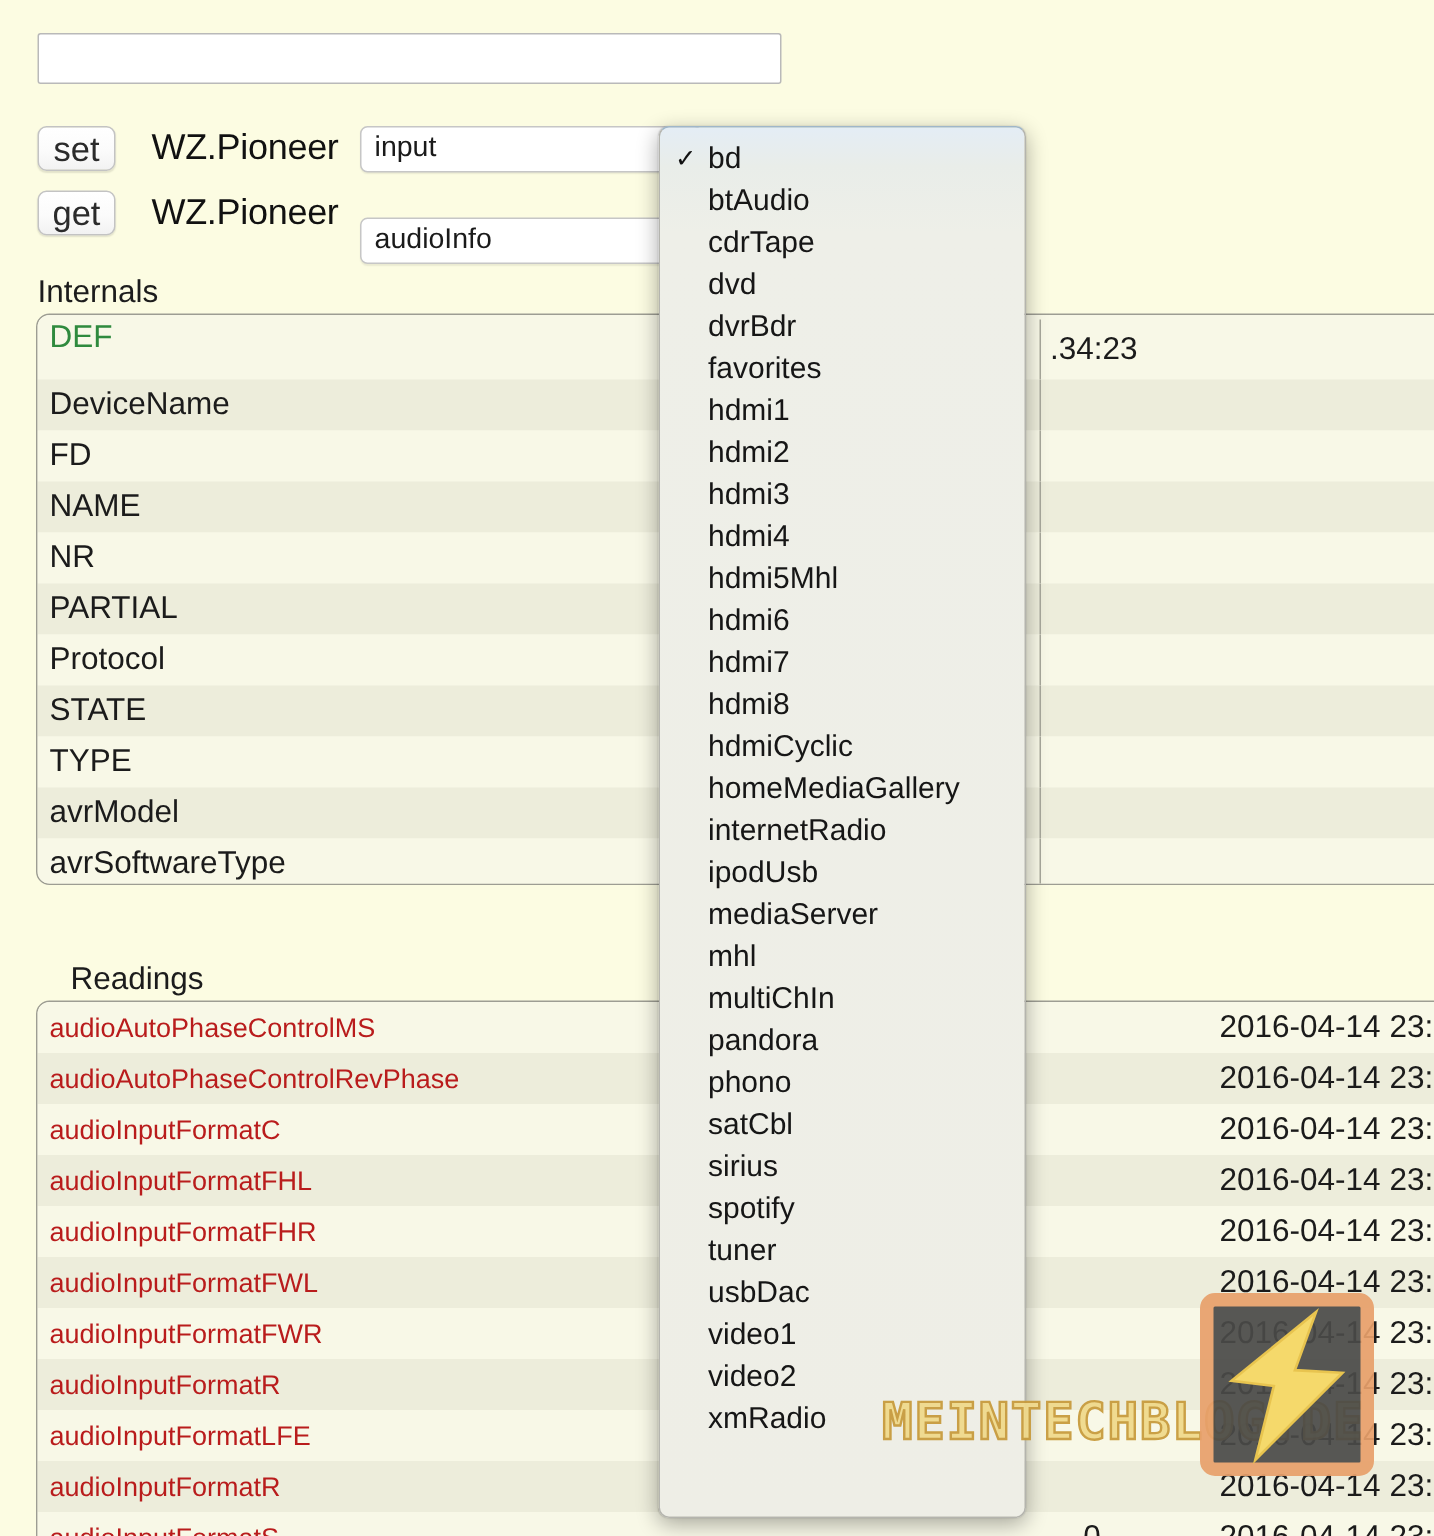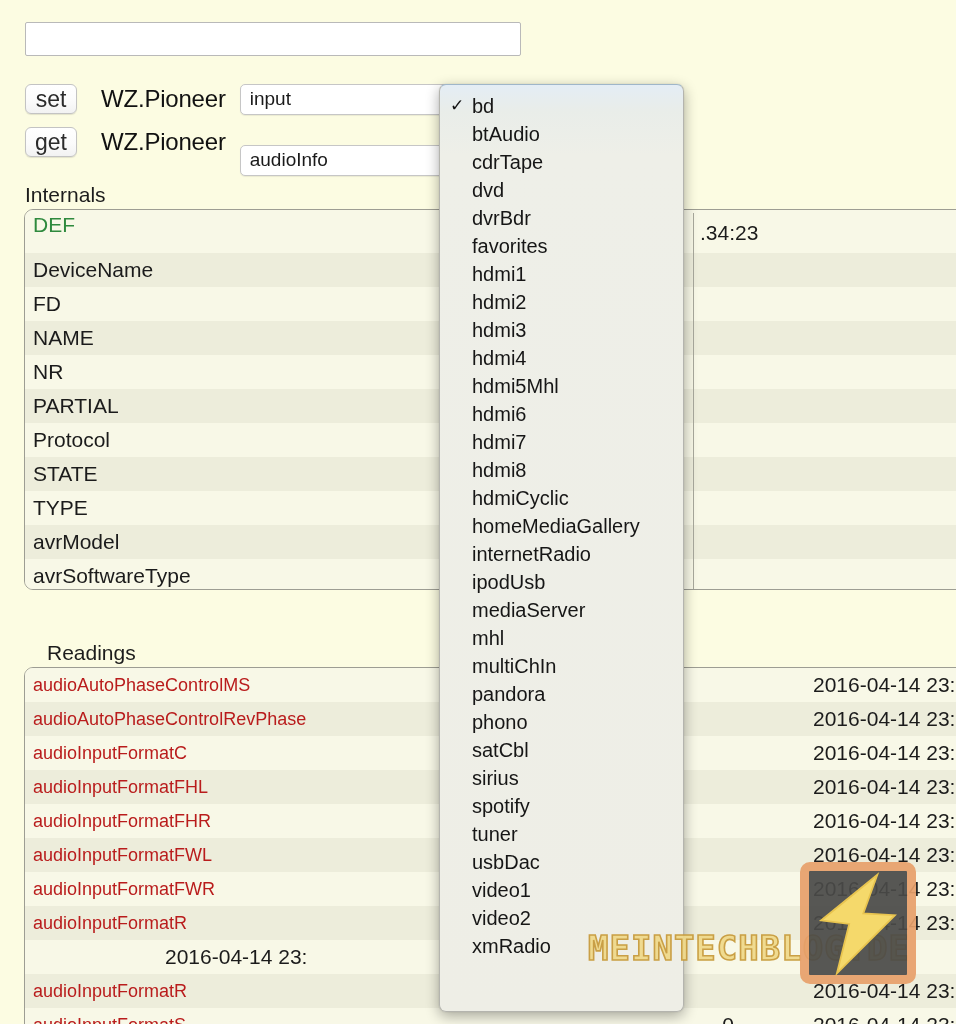--- a/index.html
+++ b/index.html
@@ -388,20 +388,21 @@
       <div class="tcell-key">audioInputFormatFWR</div>
       <div class="tcell-val"></div>
       <div class="tcell-time">2016-04-14 23:</div>
     </div>
     <div class="trow even">
       <div class="tcell-key">audioInputFormatR</div>
       <div class="tcell-val"></div>
       <div class="tcell-time">2016-04-14 23:</div>
     </div>
     <div class="trow odd">
+      <div class="tcell-key">audioInputFormatLFE</div>
       <div class="tcell-val"></div>
       <div class="tcell-time">2016-04-14 23:</div>
     </div>
     <div class="trow even">
       <div class="tcell-key">audioInputFormatR</div>
       <div class="tcell-val"></div>
       <div class="tcell-time">2016-04-14 23:</div>
     </div>
     <div class="trow odd">
       <div class="tcell-key">audioInputFormatS</div>

